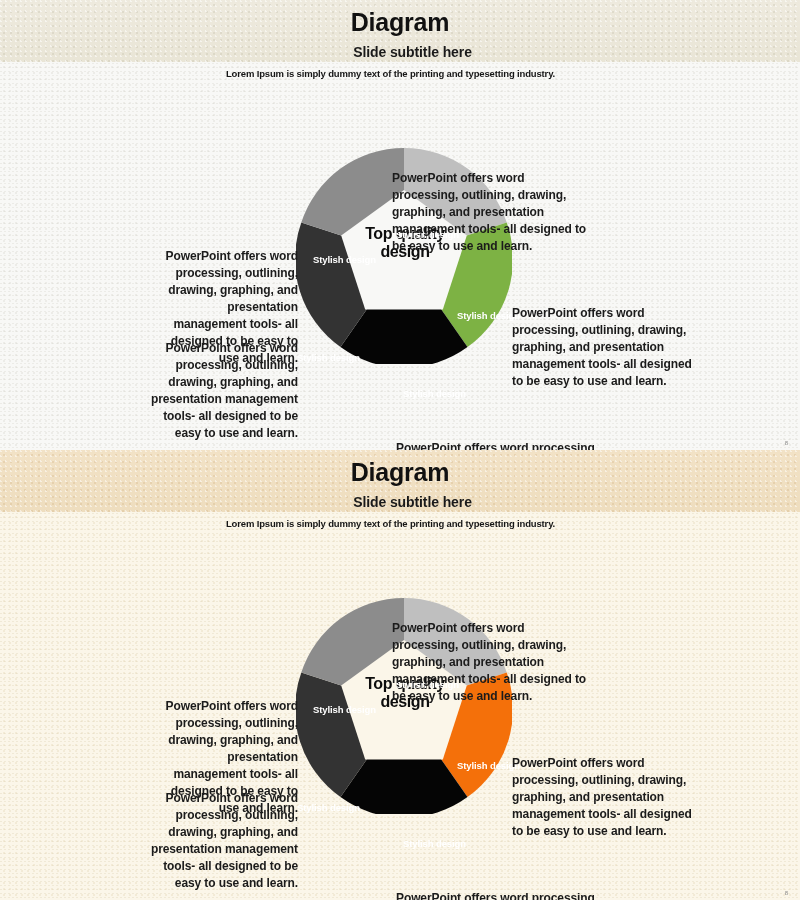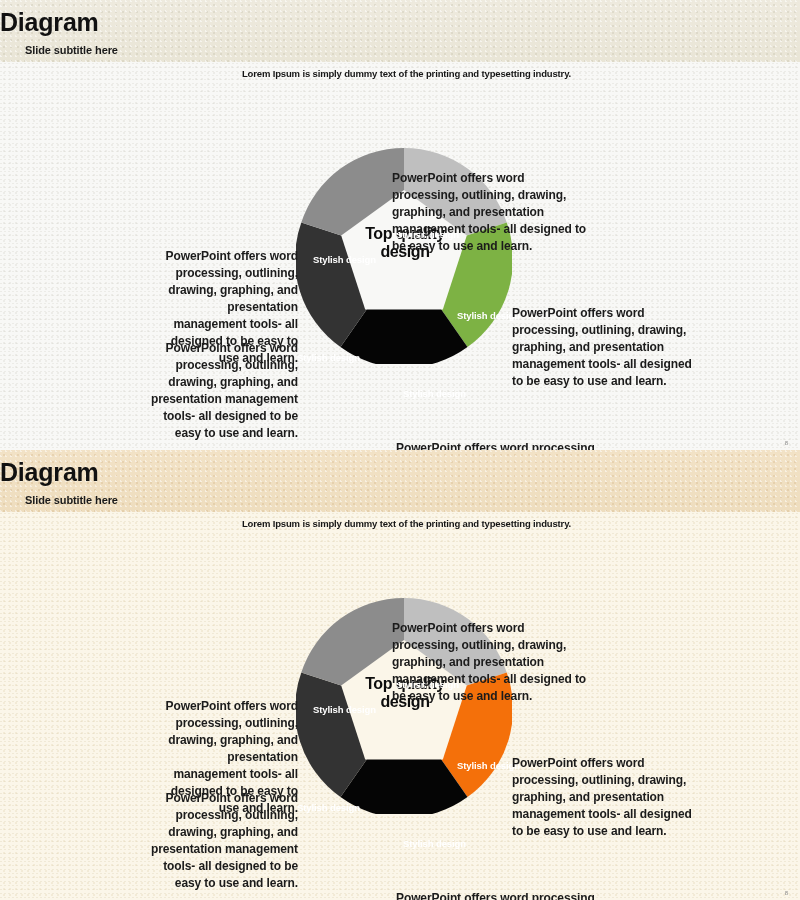--- a/index.html
+++ b/index.html
@@ -11,41 +11,42 @@
   }
   .deck { width: 800px; height: 900px; position: relative; }
 
   .slide { position: absolute; left: 0; width: 800px; height: 450px; overflow: hidden; }
   .slide-a { top: 0; }
   .slide-b { top: 450px; }
 
   
   .header {
     position: absolute; left: 0; top: 0; width: 800px; height: 62px;
+    text-align: center;
   }
   .slide-a .header {
     background:
       radial-gradient(circle at 18% 28%, rgba(255,255,255,.55) 0 1px, transparent 1px),
       radial-gradient(circle at 62% 72%, rgba(160,155,130,.18) 0 1px, transparent 1px),
       linear-gradient(180deg,#eeeade 0%, #e9e5d6 100%);
     background-size: 5px 5px, 7px 7px, 100% 100%;
   }
   .slide-b .header {
     background:
       radial-gradient(circle at 18% 28%, rgba(255,255,255,.5) 0 1px, transparent 1px),
       radial-gradient(circle at 62% 72%, rgba(190,150,95,.2) 0 1px, transparent 1px),
       linear-gradient(180deg,#f2e2c6 0%, #eeddbe 100%);
     background-size: 5px 5px, 7px 7px, 100% 100%;
   }
   .slide-title {
     font-size: 25px; font-weight: bold; color: #111;
     letter-spacing: -.2px; padding-top: 9px; line-height: 1.1;
   }
   .slide-subtitle {
-    font-size: 11px; font-weight: bold; color: #1a1a1a;
+    font-size: 14px; font-weight: bold; color: #1a1a1a;
     padding-top: 7px; letter-spacing: -.1px; padding-left: 25px;
   }
 
   
   .body {
     position: absolute; left: 0; top: 62px; width: 800px; height: 388px;
   }
   .slide-a .body {
     background:
       radial-gradient(circle at 25% 35%, rgba(200,198,188,.25) 0 1px, transparent 1px),
@@ -56,21 +57,21 @@
   .slide-b .body {
     background:
       radial-gradient(circle at 25% 35%, rgba(222,210,178,.35) 0 1px, transparent 1px),
       radial-gradient(circle at 70% 80%, rgba(228,216,186,.4) 0 1px, transparent 1px),
       #fbf6e9;
     background-size: 4px 4px, 6px 6px, 100% 100%;
   }
 
   .lead {
     position: absolute; top: 6px; left: 0; width: 781px; text-align: center;
-    font-size: 9.5px; font-weight: bold; color: #161616; letter-spacing: -.15px; margin-left: 16px;
+    font-size: 9.5px; font-weight: bold; color: #161616; letter-spacing: -.15px;
   }
 
   .page-num {
     position: absolute; right: 12px; bottom: 4px;
     font-size: 6px; color: #8c8c8c;
   }
 
   
   .diagram-wrap {
     position: absolute; left: 0; top: 0; width: 800px; height: 388px;

